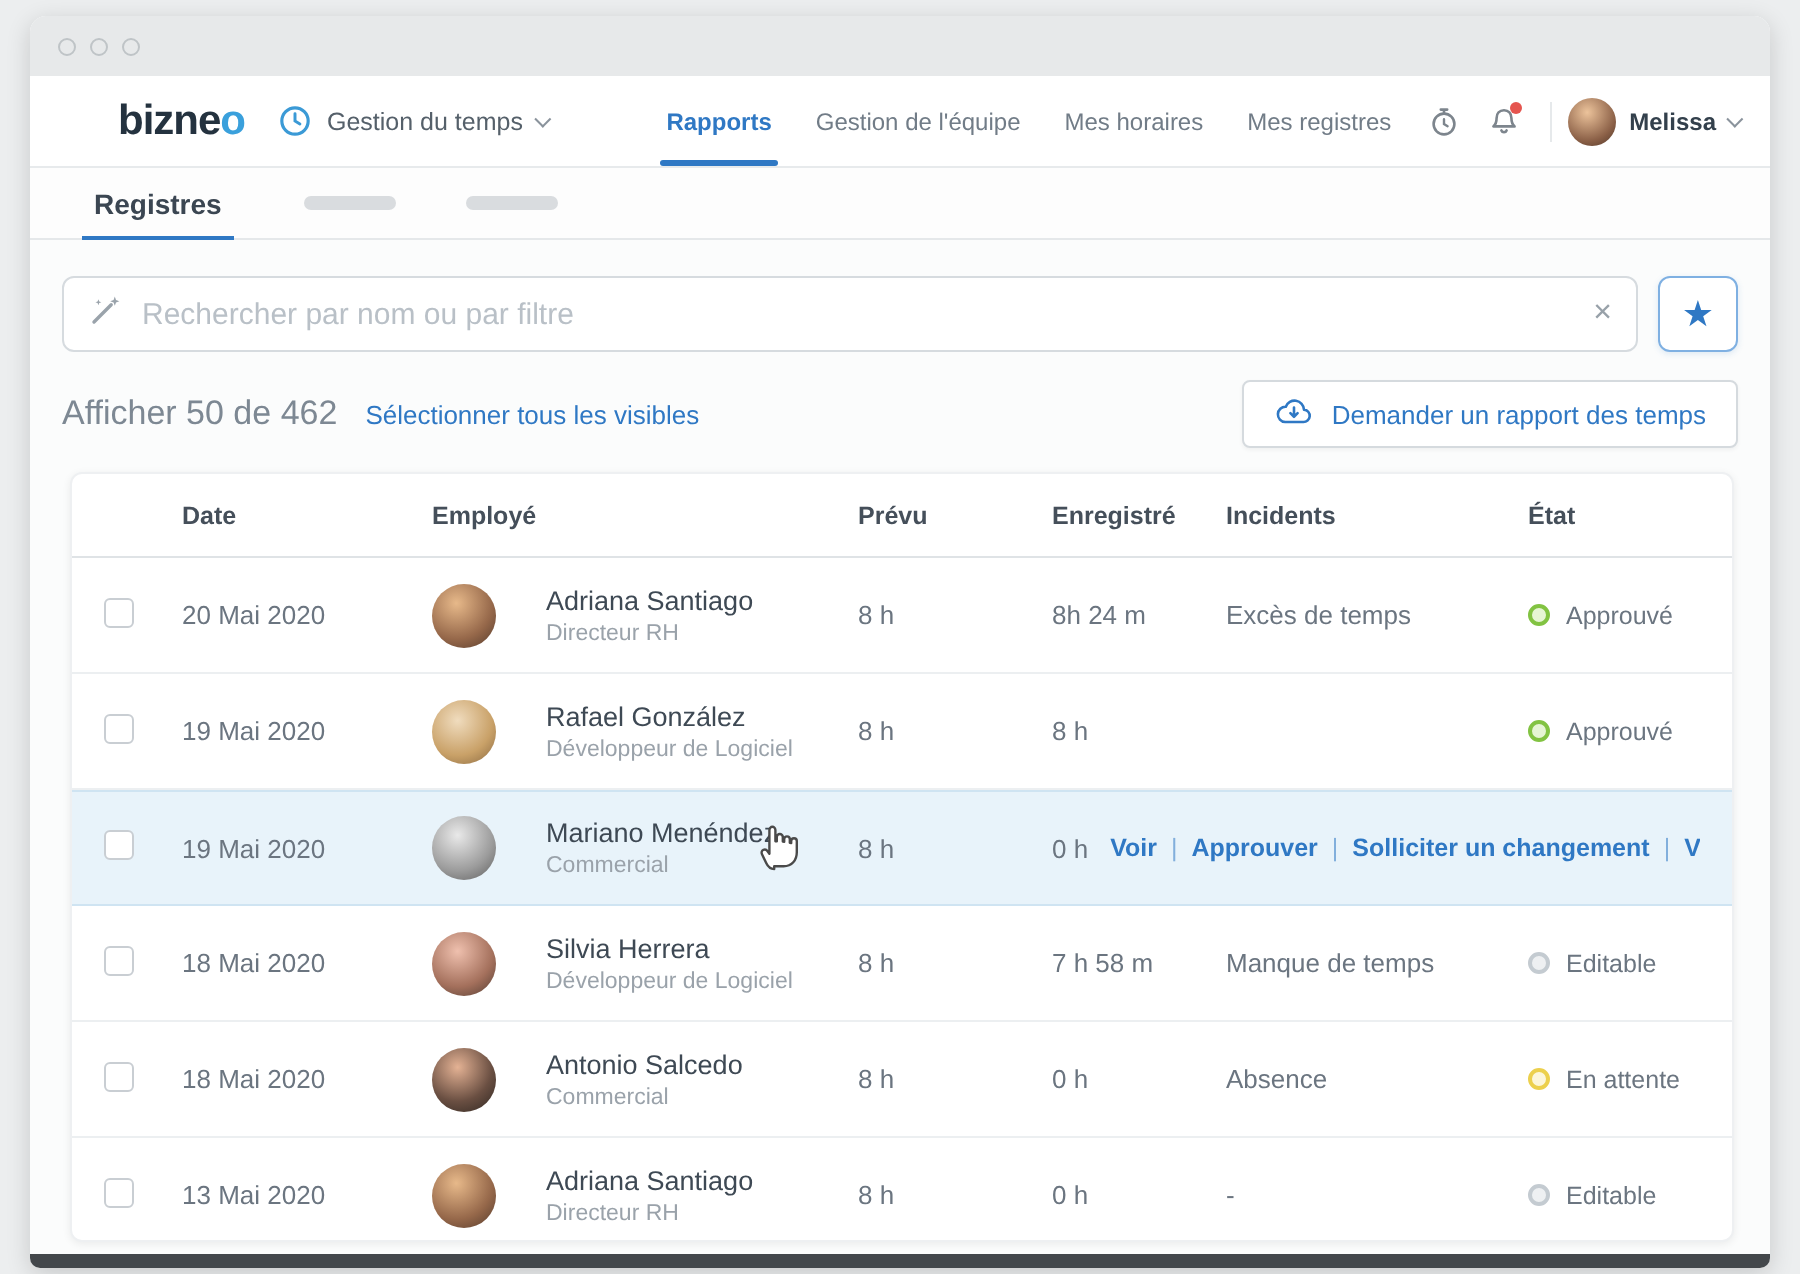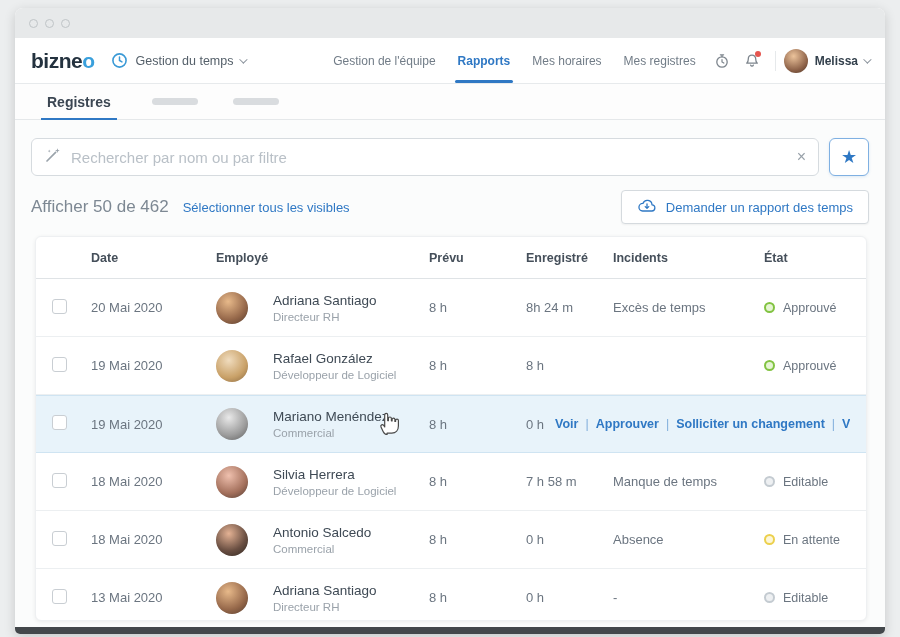--- a/index.html
+++ b/index.html
@@ -14,21 +14,21 @@
     position:absolute; left:15px; top:8px; width:870px; height:626px;
     background:#fff; border-radius:8px 8px 5px 5px;
     box-shadow:0 3px 12px rgba(0,0,0,.16);
     display:flex; flex-direction:column; overflow:hidden;
   }
   
   .titlebar { height:30px; background:#e7e9ea; display:flex; align-items:center; padding-left:14px; gap:7px; flex:0 0 auto; }
   .tl-circle { width:9px; height:9px; border-radius:50%; border:1px solid #bfc4c7; background:transparent; }
   
   .navbar { height:46px; background:#fff; border-bottom:1px solid #e7eaec; display:flex; align-items:center; padding:0 16px; flex:0 0 auto; }
-  .logo { font-size:21px; font-weight:bold; color:#24323f; letter-spacing:-0.5px; cursor:pointer; }
+  .logo { font-size:21px; font-weight:bold; color:#24323f; letter-spacing:-0.5px; cursor:pointer;margin-left:28px; }
   .logo .logo-o { color:#3aa0dc; }
   .nav-clock { margin-left:16px; display:flex; align-items:center; }
   .product-menu { margin-left:8px; font-size:12.5px; color:#55606a; display:flex; align-items:center; gap:6px; cursor:pointer; }
   .chev { display:inline-block; width:6px; height:6px; border-right:1.5px solid #8a939c; border-bottom:1.5px solid #8a939c; transform:rotate(45deg) translateY(-2px); }
   .nav-spacer { flex:1; }
   .nav-item { height:100%; display:flex; align-items:center; font-size:12px; color:#717c87; margin:0 11px; position:relative; cursor:pointer; white-space:nowrap; }
   .nav-item.active { color:#2f78c4; font-weight:bold; }
   .nav-item.active::after { content:''; position:absolute; left:-3px; right:-3px; bottom:0; height:3px; background:#2f78c4; border-radius:2px; }
   .nav-icon { margin:0 7px; display:flex; align-items:center; position:relative; cursor:pointer; }
   .bell-dot { position:absolute; top:-2px; right:-1px; width:6px; height:6px; border-radius:50%; background:#e5554f; }
@@ -103,22 +103,22 @@
       <svg width="17" height="17" viewBox="0 0 16 16">
           <circle cx="8" cy="8" r="6.2" fill="none" stroke="#3b9ad6" stroke-width="1.5"></circle>
           <path d="M8 4.6V8l2.3 1.4" stroke="#3b9ad6" stroke-width="1.4" fill="none" stroke-linecap="round"></path>
         </svg>
     </span>
     <div class="product-menu">
       <span>Gestion du temps</span>
       <span class="chev"></span>
     </div>
     <div class="nav-spacer"></div>
+    <div class="nav-item active">Rapports</div>
     <div class="nav-item">Gestion de l'équipe</div>
-    <div class="nav-item active">Rapports</div>
     <div class="nav-item">Mes horaires</div>
     <div class="nav-item">Mes registres</div>
     <span class="nav-icon">
       <svg width="16" height="16" viewBox="0 0 16 16">
           <circle cx="8" cy="9" r="5.2" fill="none" stroke="#7d858d" stroke-width="1.3"></circle>
           <path d="M8 6.6V9l1.8 1.1" stroke="#7d858d" stroke-width="1.2" fill="none" stroke-linecap="round"></path>
           <path d="M6.4 1.8h3.2M8 1.8v1.9" stroke="#7d858d" stroke-width="1.3" stroke-linecap="round"></path>
         </svg>
     </span>
     <span class="nav-icon">

